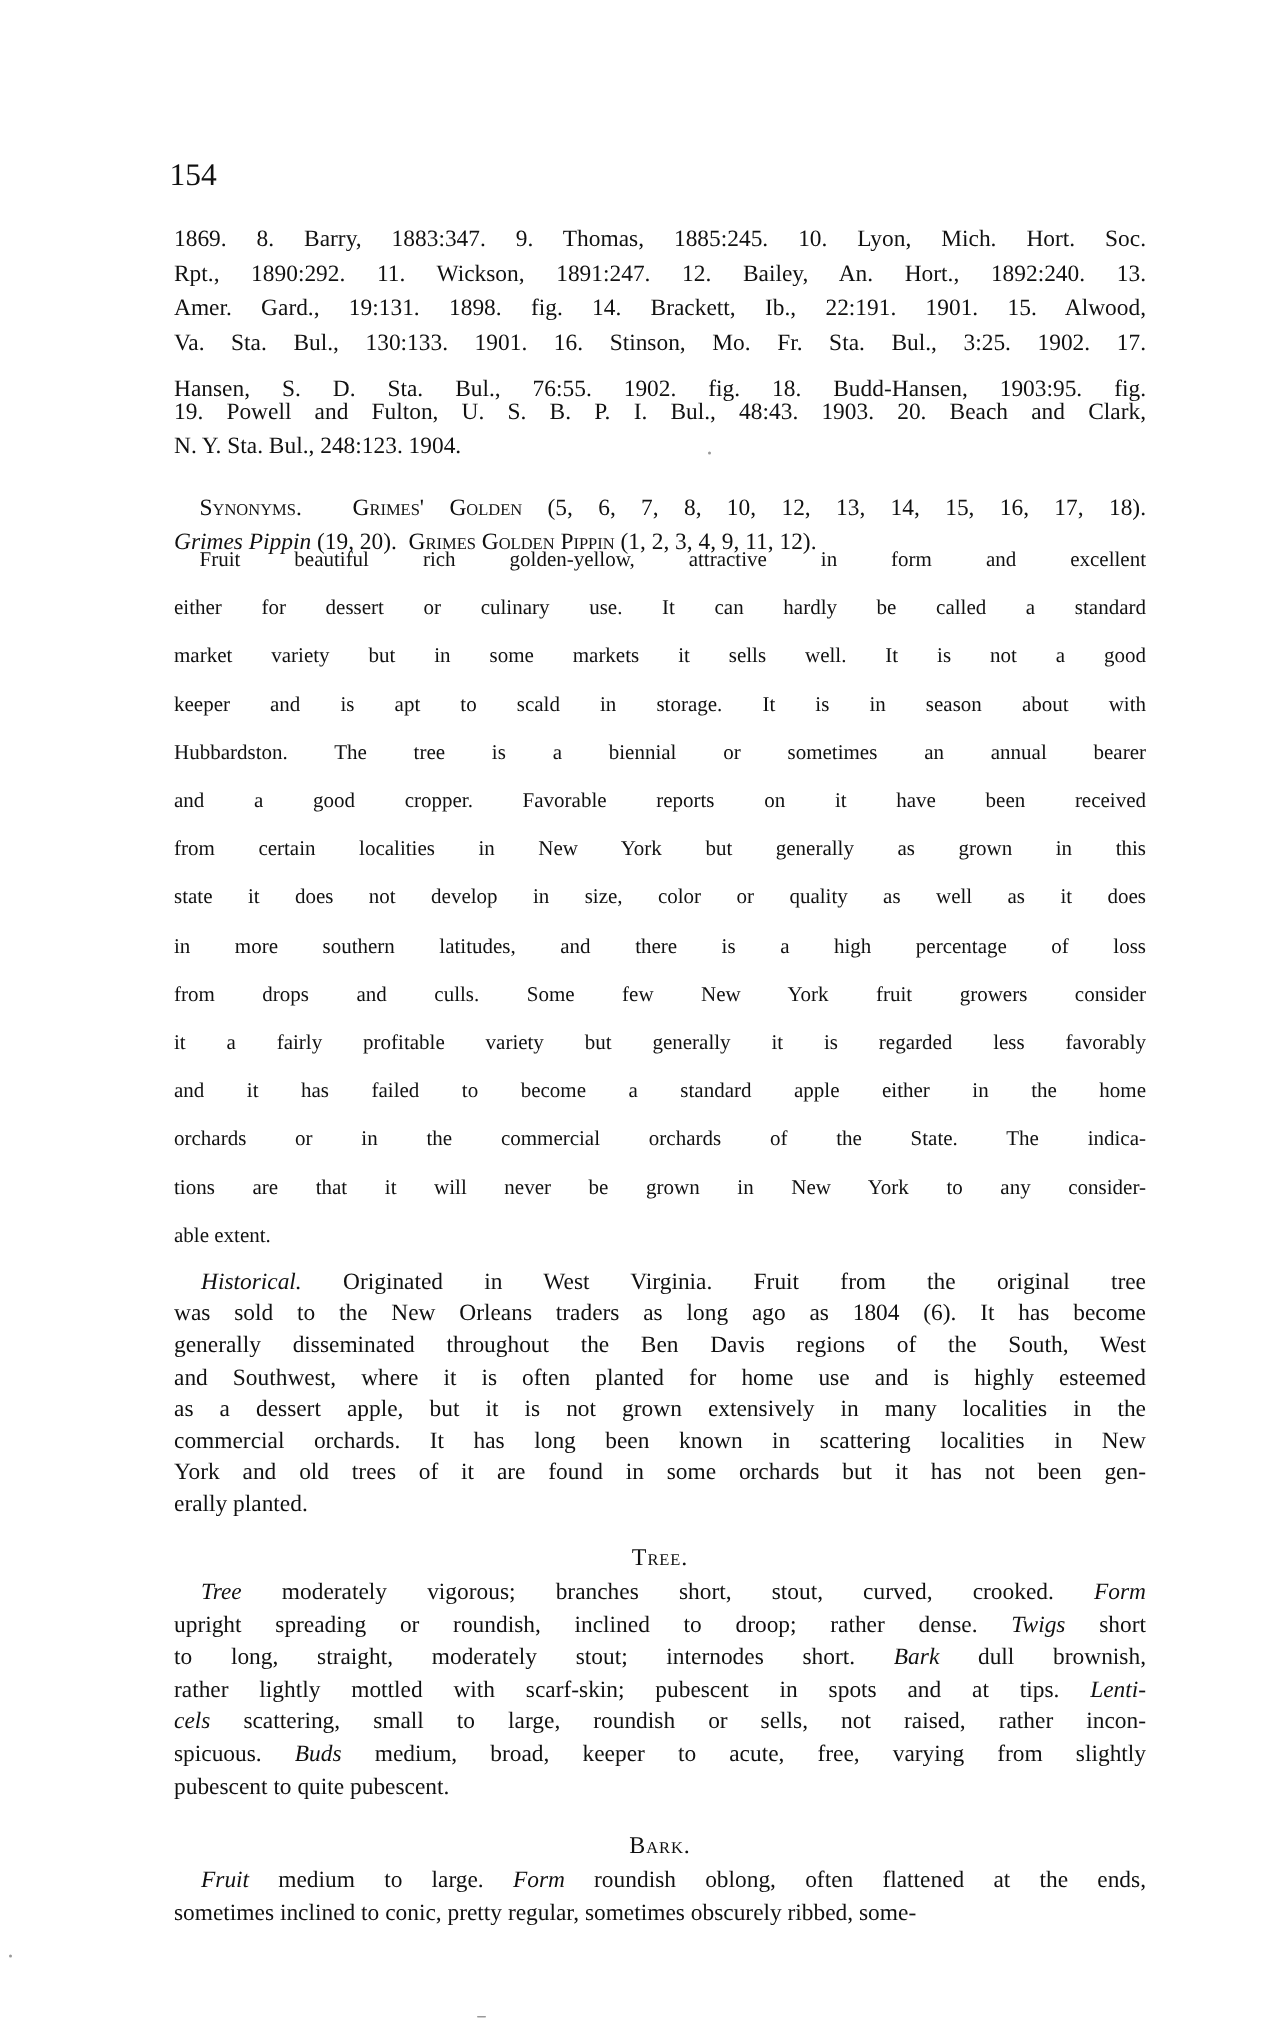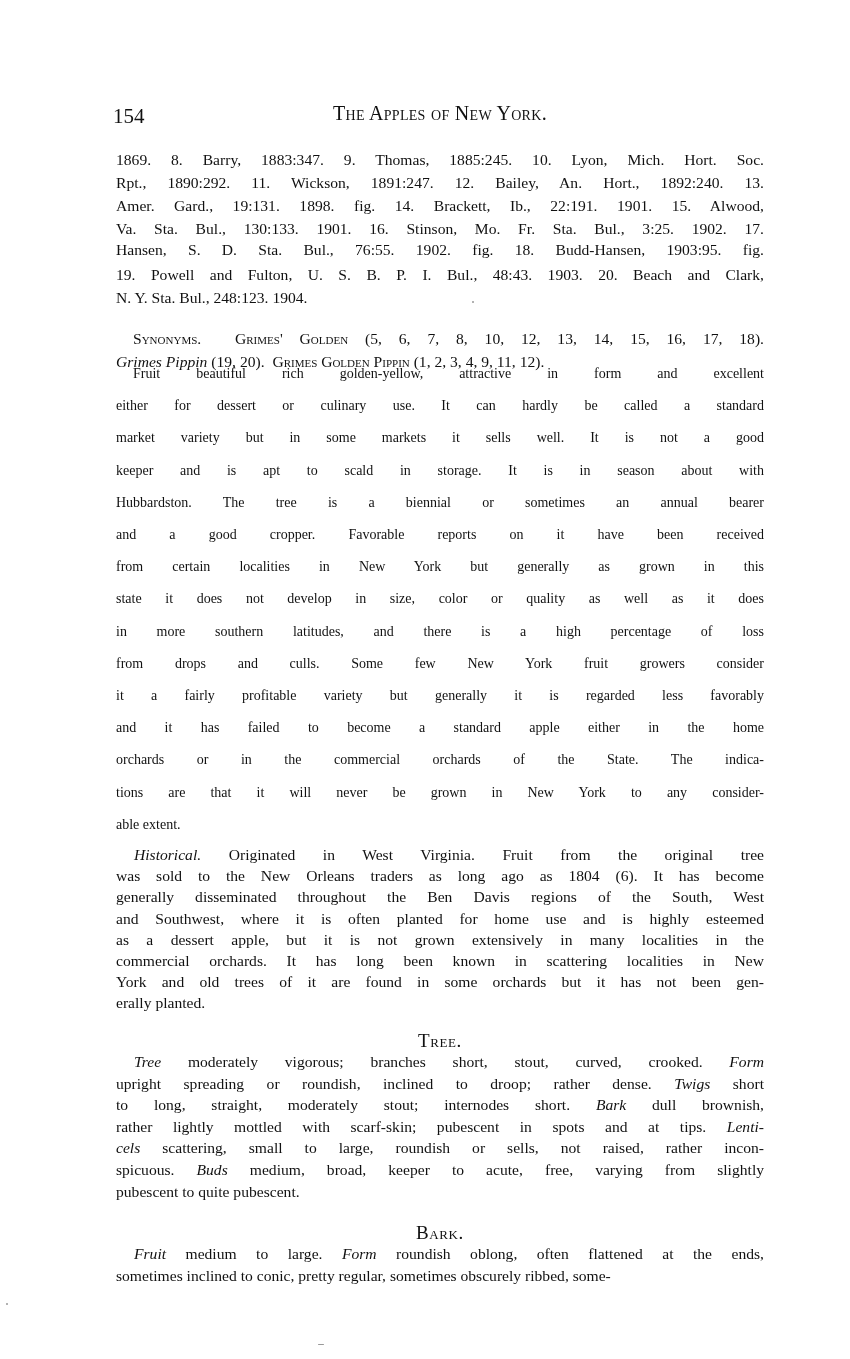--- a/index.html
+++ b/index.html
@@ -7,40 +7,39 @@
          font-family: "Liberation Serif", "DejaVu Serif", serif; color: #111; }
   .page { position: absolute; left: 0; top: 0; width: 832px; height: 1359px; }
   .folio { position: absolute; left: 113px; top: 104px; font-size: 21px; }
   .running-head { position: absolute; left: 0; width: 850px; top: 102px; text-align: center;
                   font-size: 20px; font-variant: small-caps; letter-spacing: 0.3px; padding-left: 30px; box-sizing: border-box; }
   .line { position: absolute; left: 116px; width: 648px; white-space: nowrap; text-align: justify;
           text-align-last: justify; }
   .line.last { text-align-last: left; }
   .small { font-size: 15.6px; }
   .large { font-size: 14px; }
-  .center-head { position: absolute; left: 0; width: 850px; text-align: center; font-size: 19px;
+  .center-head { position: absolute; left: 0; width: 850px; text-align: center; font-size: 16px;
                  font-variant: small-caps; letter-spacing: 0.6px; padding-left: 30px; box-sizing: border-box; }
   i { font-style: italic; }
   .sc { font-variant: small-caps; }
   .speck { position: absolute; width: 2px; height: 2px; background: #999; border-radius: 1px; }
 </style>
 </head>
 <body>
 
 <div class="page">
 
   <div class="folio">154</div>
-  <div class="running-head">The Apples of New York.</div>
 
   <div id="refs">
       <div class="line small" style="top: 151px;">1869.  8. Barry, 1883:347.  9. Thomas, 1885:245.  10. Lyon, Mich. Hort. Soc.</div>
       <div class="line small" style="top: 174px;">Rpt., 1890:292.  11. Wickson, 1891:247.  12. Bailey, An. Hort., 1892:240.  13.</div>
       <div class="line small" style="top: 197px;">Amer. Gard., 19:131. 1898. fig.  14. Brackett, Ib., 22:191. 1901.  15. Alwood,</div>
       <div class="line small" style="top: 220px;">Va. Sta. Bul., 130:133. 1901.  16. Stinson, Mo. Fr. Sta. Bul., 3:25. 1902.  17.</div>
-      <div class="line small" style="top: 241px;">Hansen, S. D. Sta. Bul., 76:55. 1902. fig.  18. Budd-Hansen, 1903:95. fig.</div>
+      <div class="line small" style="top: 251px;">Hansen, S. D. Sta. Bul., 76:55. 1902. fig.  18. Budd-Hansen, 1903:95. fig.</div>
       <div class="line small" style="top: 266px;">19. Powell and Fulton, U. S. B. P. I. Bul., 48:43. 1903.  20. Beach and Clark,</div>
       <div class="line small last" style="top: 289px;">N. Y. Sta. Bul., 248:123. 1904.</div>
     </div>
 
   <div class="line small" style="top:330px; left:133px; width:631px;">
     <span class="sc">Synonyms.</span>&nbsp;
     <span class="sc">Grimes' Golden (5, 6, 7, 8, 10, 12, 13, 14, 15, 16, 17, 18).</span>
   </div>
   <div class="line small last" style="top:353px;">
     <i>Grimes Pippin</i>

